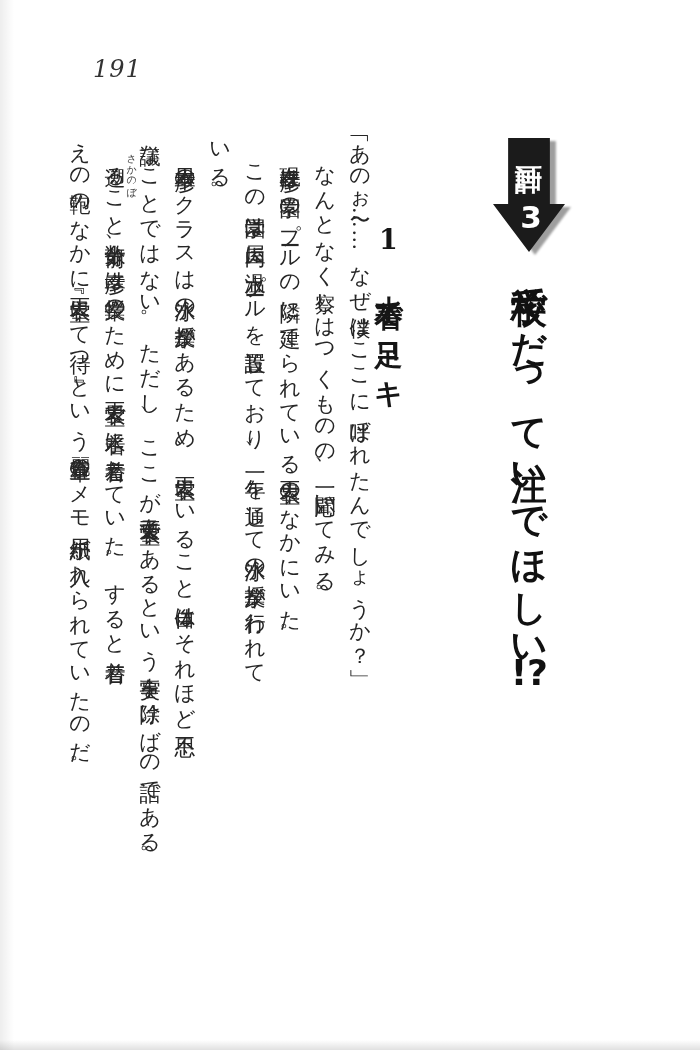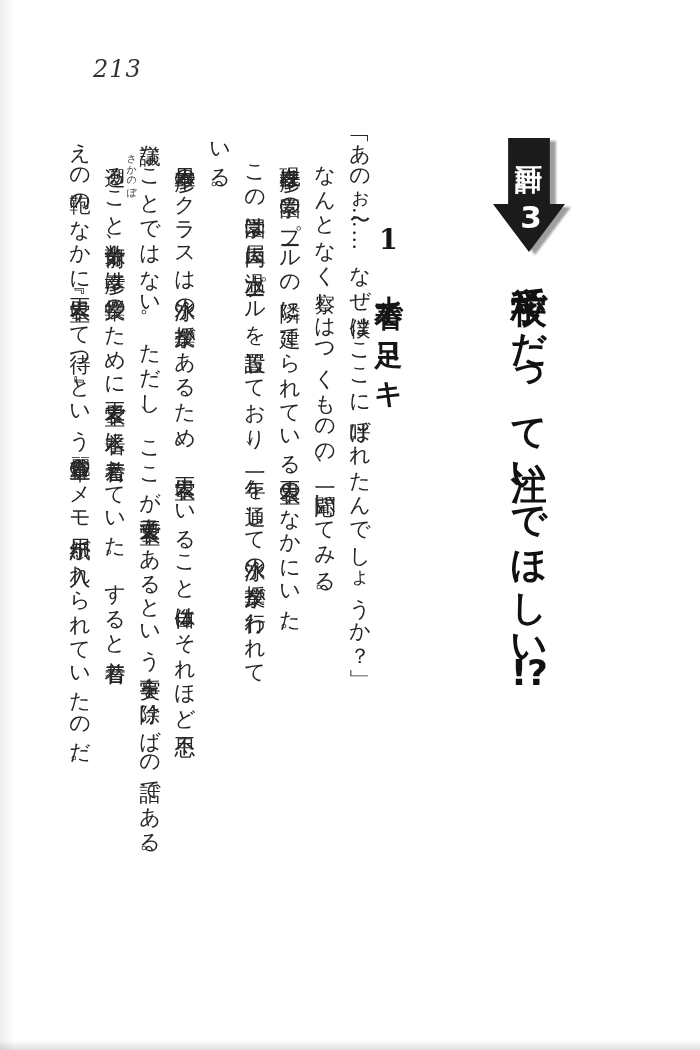--- a/index.html
+++ b/index.html
@@ -131,21 +131,21 @@
     color: #3a3a3a;
   }
 </style>
 </head>
 <body>
 
 <div class="page">
   <div class="scan-edge-left"></div>
   <div class="scan-edge-bottom"></div>
 
-  <div class="page-number">213</div>
+  <div class="page-number">191</div>
 
   <div class="chapter">
     <div class="arrow-wrap">
       <div class="arrow"></div>
       <div class="arrow-label">計画</div>
       <div class="arrow-num">3</div>
     </div>
     <div class="chapter-title"><span>学校でだって注いでほしい</span><span class="tcy">!?</span></div>
   </div>
 

